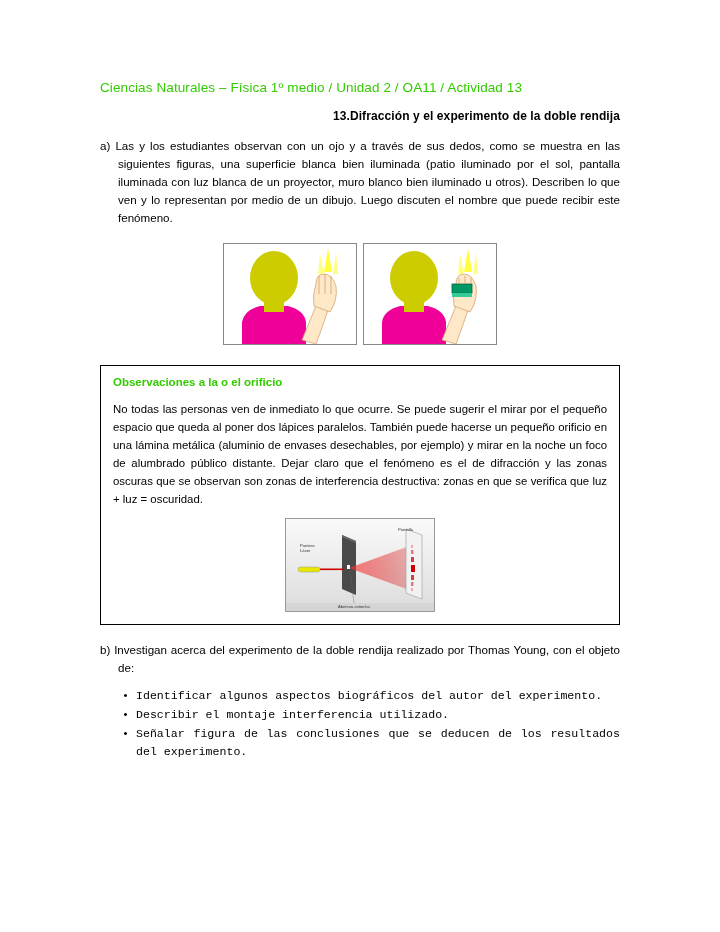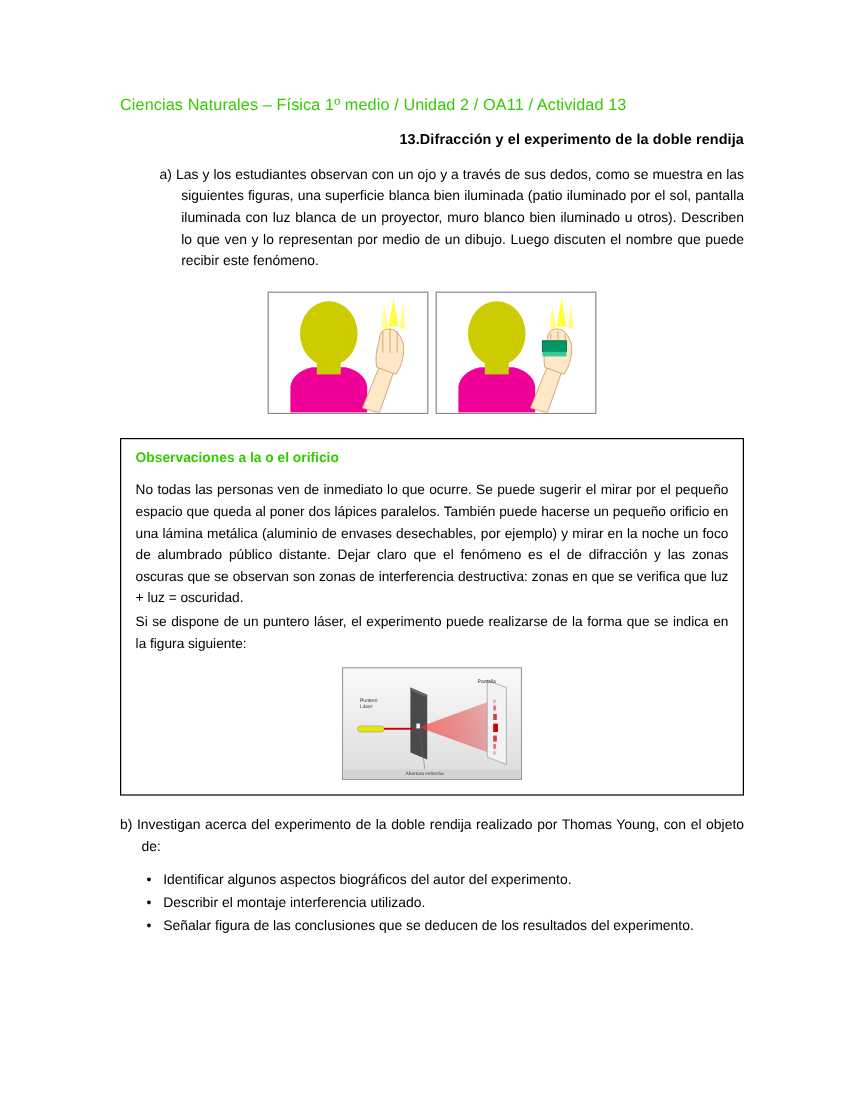--- a/index.html
+++ b/index.html
@@ -41,21 +41,20 @@
     width: 26px;
   }
   .para {
     font-size: 11.6px;
     line-height: 1.55;
     text-align: justify;
     margin: 0 0 10px 0;
   }
   .para-a {
     padding-left: 0;
-    margin-left: 33px;
   }
   .para-a .body {
     display: block;
     padding-left: 18px;
     text-indent: -18px;
   }
   
   .figures {
     display: flex;
     justify-content: center;
@@ -103,20 +102,21 @@
     border: 1px solid #999;
     position: relative;
     overflow: hidden;
     background: linear-gradient(180deg,#f7f7f7 0%,#e3e3e3 100%);
   }
   
   ul.bullets {
     margin: 2px 0 0 0;
     padding-left: 36px;
     list-style: none;
+    font-family: Liberation Mono, monospace;
   }
   ul.bullets li {
     font-size: 11.6px;
     line-height: 1.55;
     text-align: justify;
     margin-bottom: 1px;
     position: relative;
     padding-left: 0;
   }
   ul.bullets li::before {
@@ -191,21 +191,20 @@
         <path d="M112 8 L114 30 L109 30 Z" fill="#ffff33" opacity="0.6"></path>
         <path d="M96 10 L100 30 L94 30 Z" fill="#ffff33" opacity="0.6"></path>
       </svg>
     </div>
 
   </div>
 
   <div class="obs-box">
     <div class="obs-title">Observaciones a la o el orificio</div>
     <p class="obs-p">No todas las personas ven de inmediato lo que ocurre. Se puede sugerir el mirar por el pequeño espacio que queda al poner dos lápices paralelos. También puede hacerse un pequeño orificio en una lámina metálica (aluminio de envases desechables, por ejemplo) y mirar en la noche un foco de alumbrado público distante. Dejar claro que el fenómeno es el de difracción y las zonas oscuras que se observan son zonas de interferencia destructiva: zonas en que se verifica que luz + luz = oscuridad.</p>
-    <p class="obs-p">Si se dispone de un puntero láser, el experimento puede realizarse de la forma que se indica en la figura siguiente:</p>
 
     <div class="laser-fig-wrap">
       <div class="laser-fig">
         <svg viewBox="0 0 148 92" width="148" height="92" preserveAspectRatio="none">
           <defs>
             <linearGradient id="bg" x1="0" y1="0" x2="0" y2="1">
               <stop offset="0%" stop-color="#fafafa"></stop>
               <stop offset="100%" stop-color="#dcdcdc"></stop>
             </linearGradient>
             <linearGradient id="beam" x1="0" y1="0" x2="1" y2="0">

